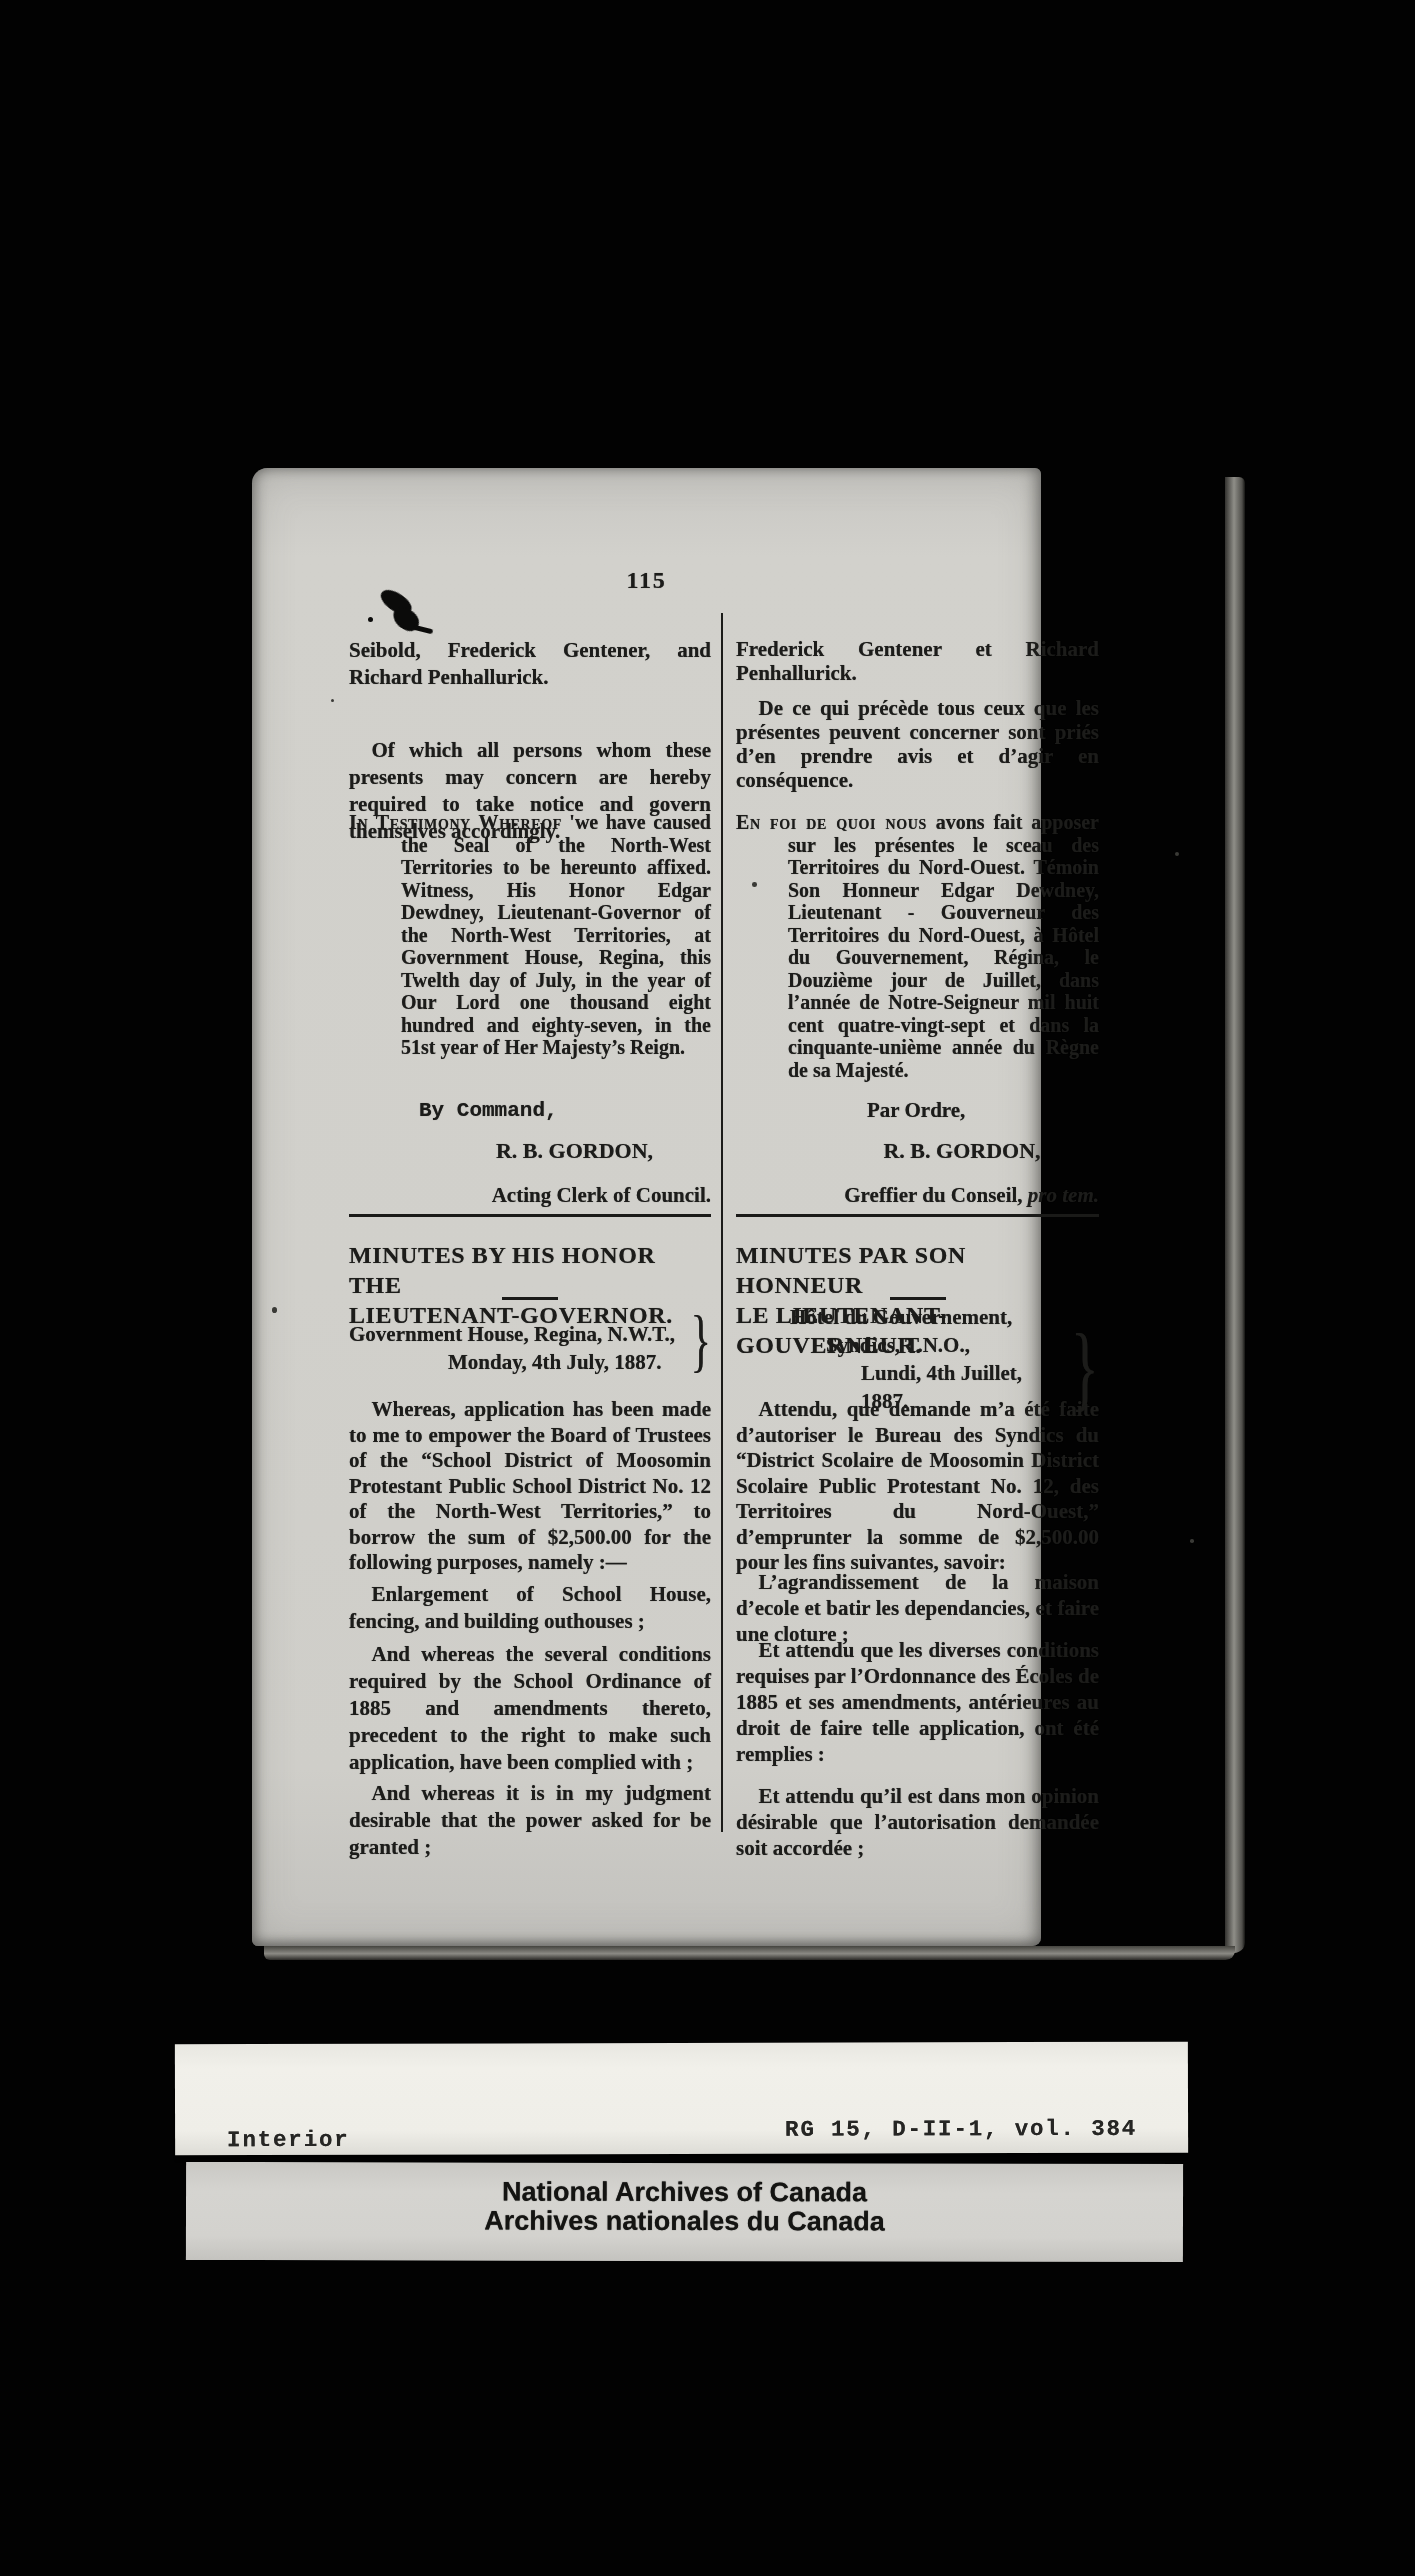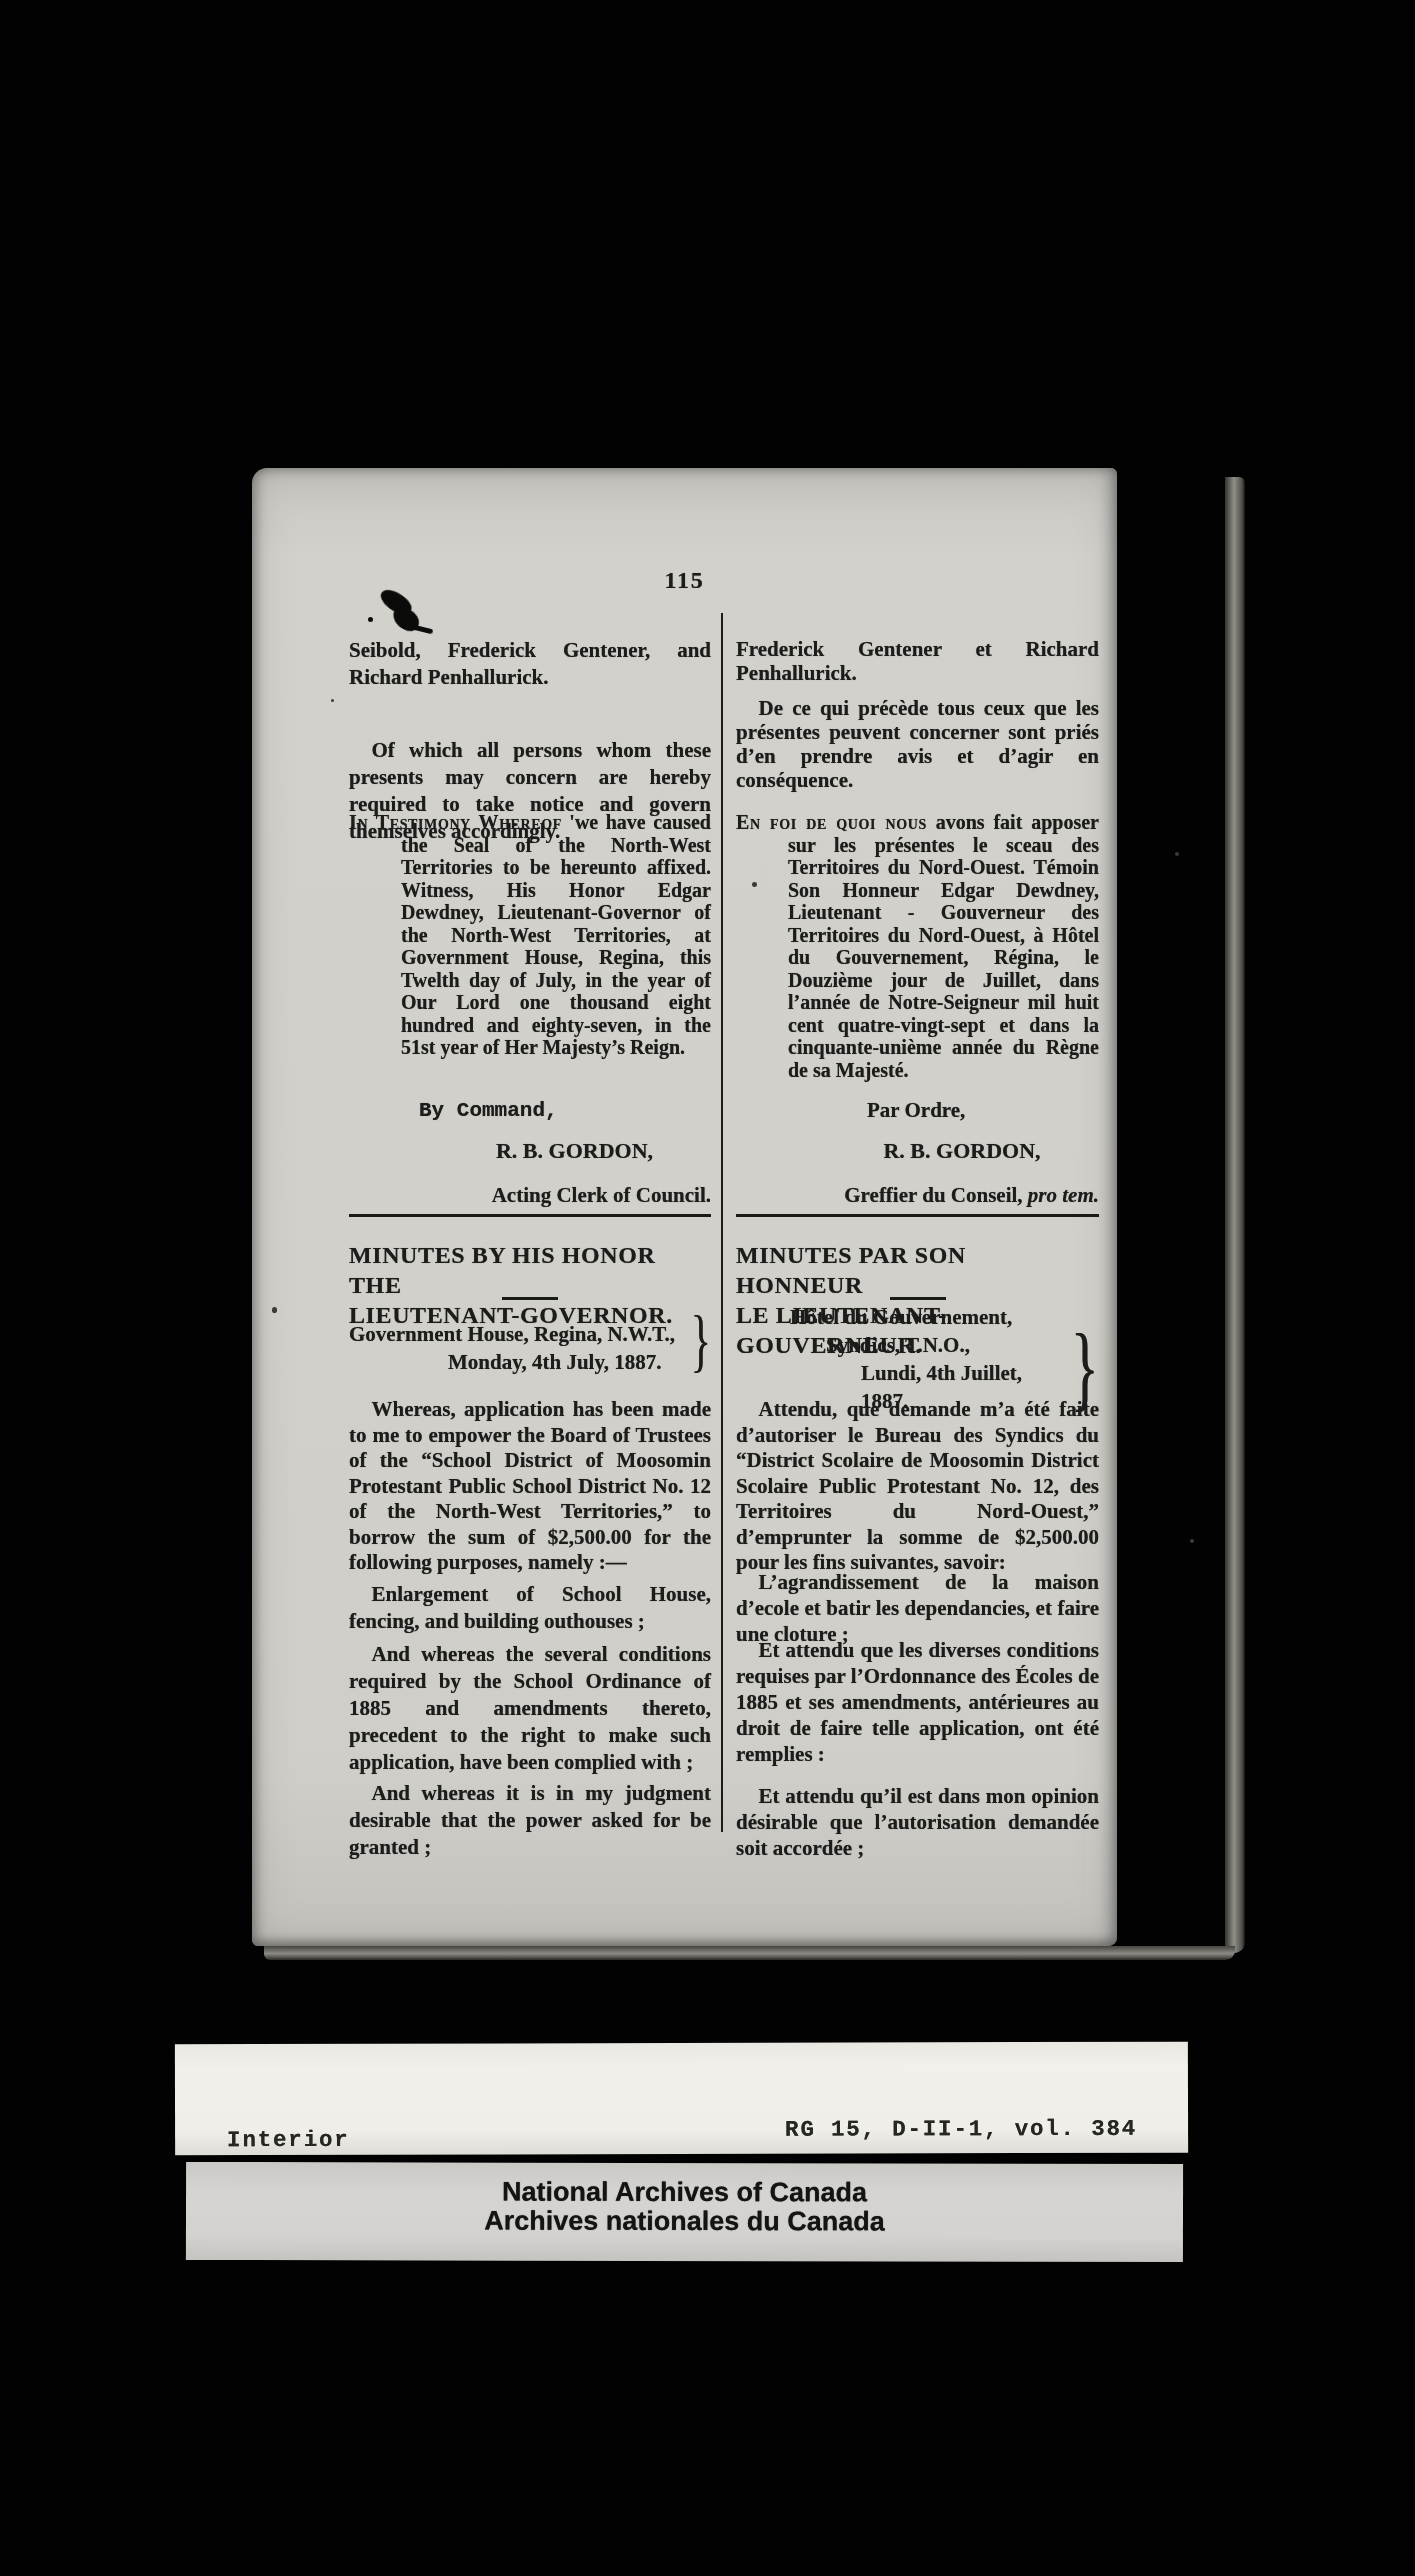--- a/index.html
+++ b/index.html
@@ -1,20 +1,20 @@
 <!DOCTYPE html>
 <html style="font-size:9.5px"><head>
 <meta charset="utf-8">
 <style>
   html,body{margin:0;padding:0;background:#000;}
   #screen{position:relative;width:1416px;height:2576px;background:#020202;overflow:hidden;
           font-family:"Liberation Serif","DejaVu Serif",serif;}
 
   
-  #paper{position:absolute;left:252px;top:468px;width:865px;height:1478px;
+  #paper{position:absolute;left:252px;top:468px;width:789px;height:1478px;
          background:linear-gradient(180deg,#c7c6c2 0%,#d2d1cc 6%,#d1d0cb 55%,#cfcec9 88%,#c2c1bd 100%);
          border-radius:15.4px 6px 8.3px 6px;
          box-shadow:inset 0 0 41px rgba(110,108,102,.30), inset -7px 0 13px rgba(0,0,0,.28),
                     inset 0 -6px 9.5px rgba(0,0,0,.18), inset 6px 0 10.7px rgba(0,0,0,.22);}
   #stack-right{position:absolute;left:1225px;top:477px;width:20px;height:1476px;
          background:linear-gradient(90deg,#33322f 0%,#8f8e88 45%,#504f4b 85%,#151513 100%);
          border-radius:0 6px 10.7px 0;}
   #stack-bottom{position:absolute;left:264px;top:1946px;width:971px;height:14px;
          background:linear-gradient(180deg,#45443f 0%,#8b8a84 55%,#2b2a27 100%);
          border-radius:0 0 9.5px 6px;}

